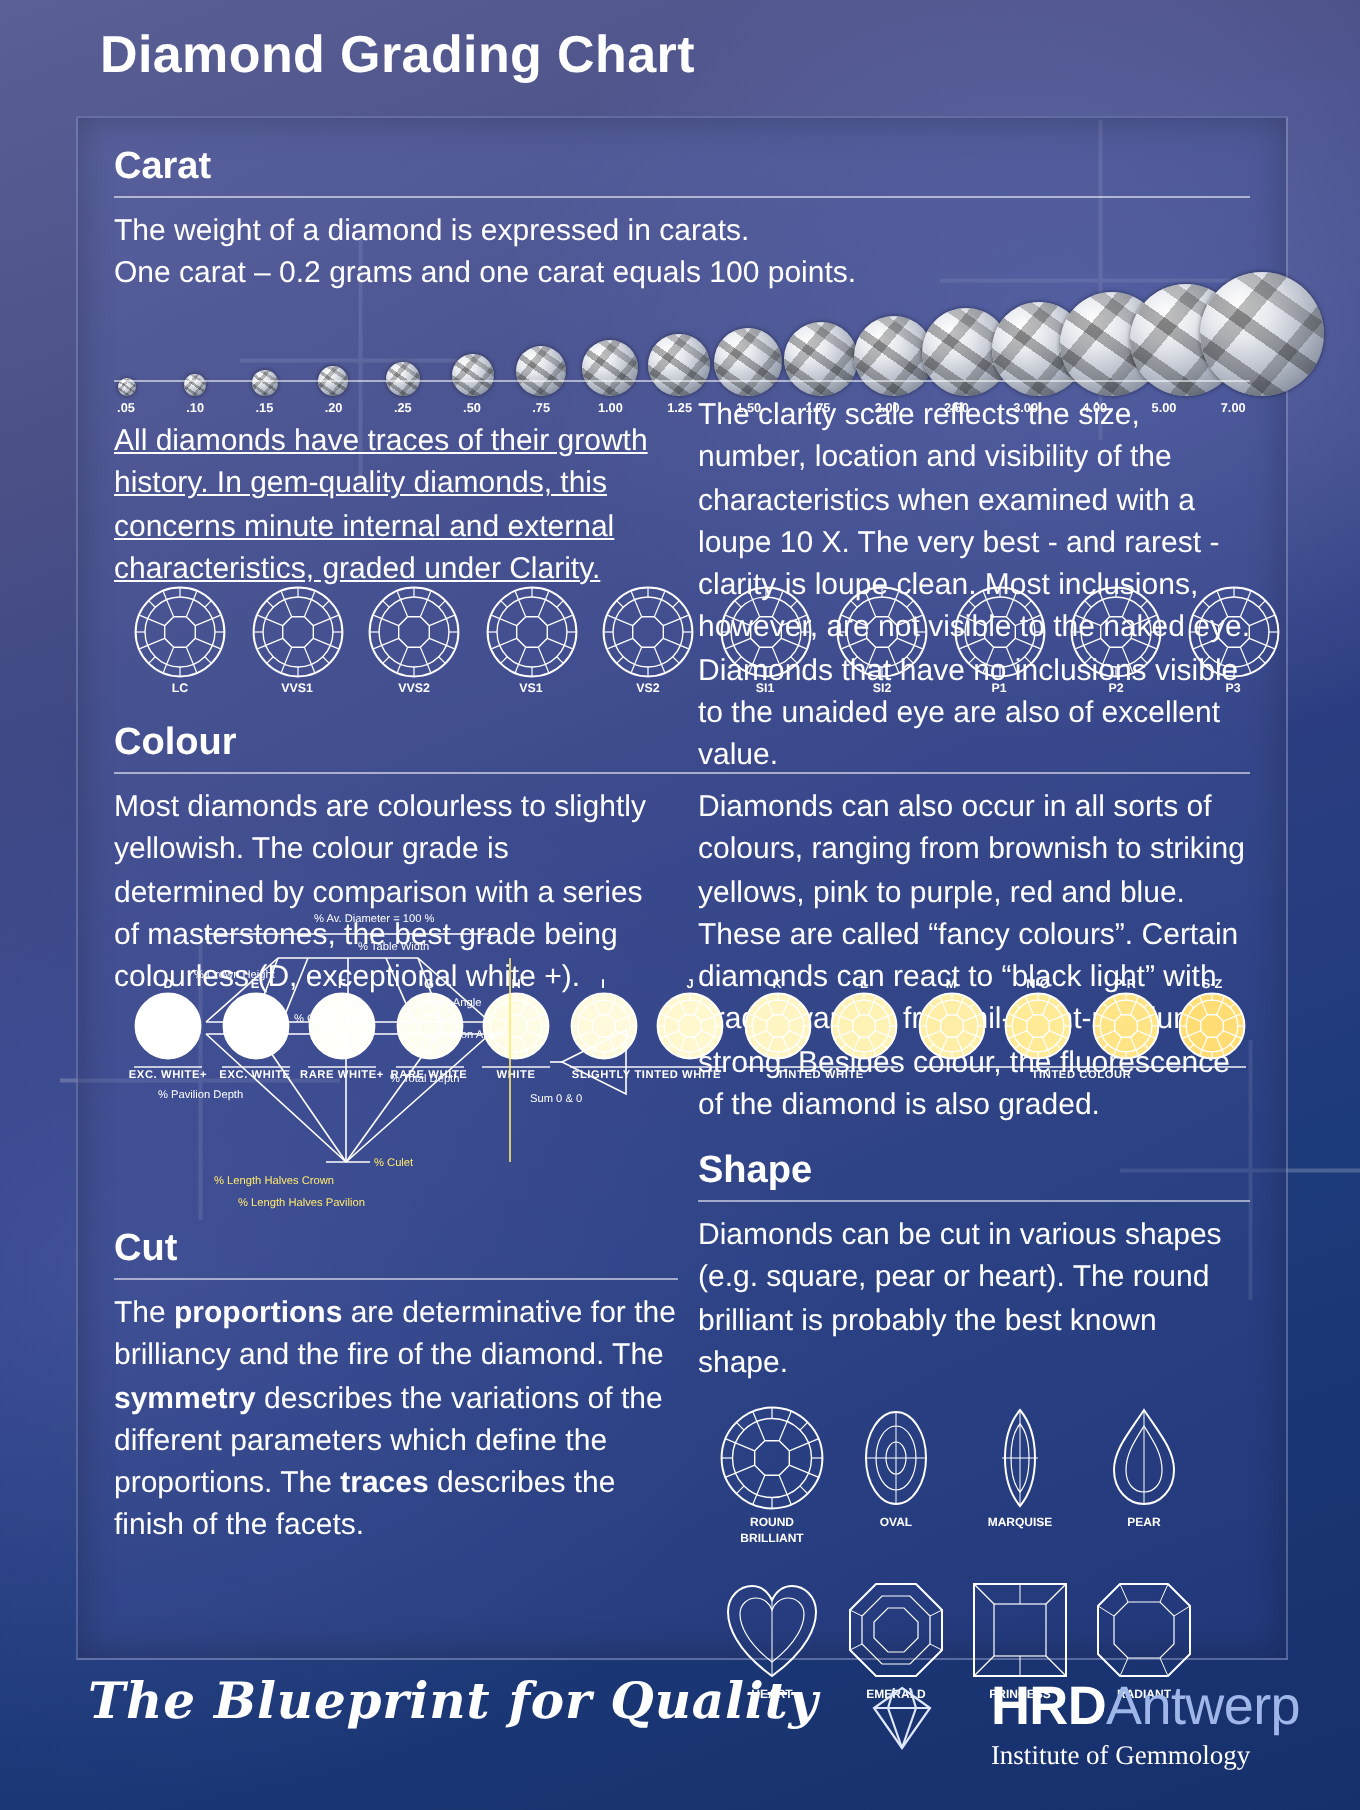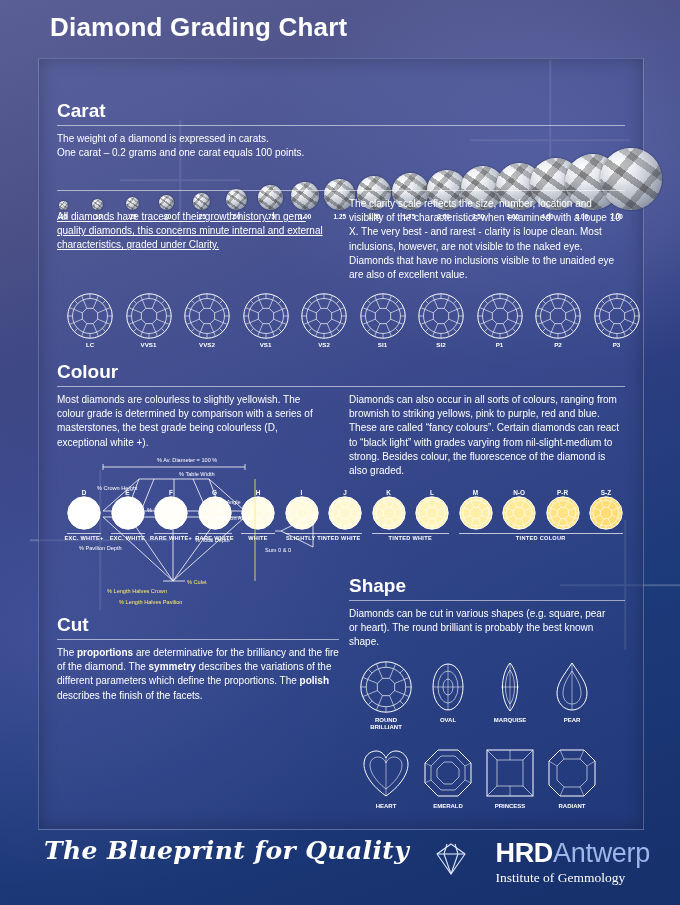--- a/index.html
+++ b/index.html
@@ -32,21 +32,21 @@
     position:absolute;left:38px;top:58px;width:604px;height:770px;
     background:linear-gradient(150deg,rgba(90,100,165,.55),rgba(40,60,130,.55));
     border:1px solid rgba(255,255,255,.18);
     box-shadow:0 0 18px rgba(0,0,0,.25) inset;
   }
   .sec-title{
     color:#ffffff;font-size:19px;font-weight:bold;
   }
   .rule{height:1px;background:rgba(255,255,255,.55);margin-top:3px;}
   .body-text{
-    color:#ffffff;font-size:10px;line-height:1.42;
+    color:#ffffff;font-size:15px;line-height:1.42;
   }
   .body-text b{font-weight:bold;}
 
   
   .sec{position:absolute;left:18px;width:568px;}
 
   
   .carat-row{position:relative;height:52px;margin-top:8px;}
   .carat-item{position:absolute;bottom:0;text-align:center;}
   .stone{
@@ -117,21 +117,21 @@
   <div class="sparkle" style="left:470px;top:60px;width:160px;height:160px;"></div>
   <div class="sparkle" style="left:30px;top:470px;width:140px;height:140px;"></div>
   <div class="sparkle" style="left:560px;top:520px;width:130px;height:130px;"></div>
 
   <div class="header">
     <div class="title">Diamond Grading Chart</div>
   </div>
 
   <div class="card">
 
-    <div class="sec" style="top:14px;margin-top:27px;">
+    <div class="sec" style="top:14px;">
       <div class="sec-title">Carat</div>
       <div class="rule"></div>
       <div class="body-text" style="margin-top:6px;">The weight of a diamond is expressed in carats.</div>
       <div class="body-text">One carat – 0.2 grams and one carat equals 100 points.</div>
       <div class="carat-row" id="carat-row">
           <div class="carat-item" style="left: -11px; width: 34px;">
             <div class="stone" style="width:9px;height:9px;"></div>
             <div class="carat-lab">.05</div>
           </div>
           <div class="carat-item" style="left: 23.6px; width: 34px;">
@@ -978,21 +978,21 @@
           </div>
           <div class="band" style="left: 401.5px; width: 164.5px; top: 54px;">
             <span>TINTED COLOUR</span>
           </div>
         </div>
     </div>
 
     <div class="sec" style="top:516px;width:282px;margin-top:39px;">
       <div class="sec-title">Cut</div>
       <div class="rule"></div>
-      <div class="body-text" style="margin-top:6px;width:282px;" id="cut-text">The <b>proportions</b> are determinative for the brilliancy and the fire of the diamond. The <b>symmetry</b> describes the variations of the different parameters which define the proportions. The <b>polish</b> describes the finish of the facets.</div>
+      <div class="body-text" style="margin-top:6px;width:282px;" id="cut-text">The <b>proportions</b> are determinative for the brilliancy and the fire of the diamond. The <b>symmetry</b> describes the variations of the different parameters which define the proportions. The <b>traces</b> describes the finish of the facets.</div>
     </div>
 
     <div class="diagram">
       <svg width="270" height="150" viewBox="0 0 270 150">
         <g stroke="#ffffff" fill="none" stroke-width="0.8">
 
           <line x1="70" y1="24" x2="140" y2="24"></line>
 
           <line x1="34" y1="56" x2="176" y2="56"></line>
           <line x1="34" y1="62" x2="176" y2="62"></line>

